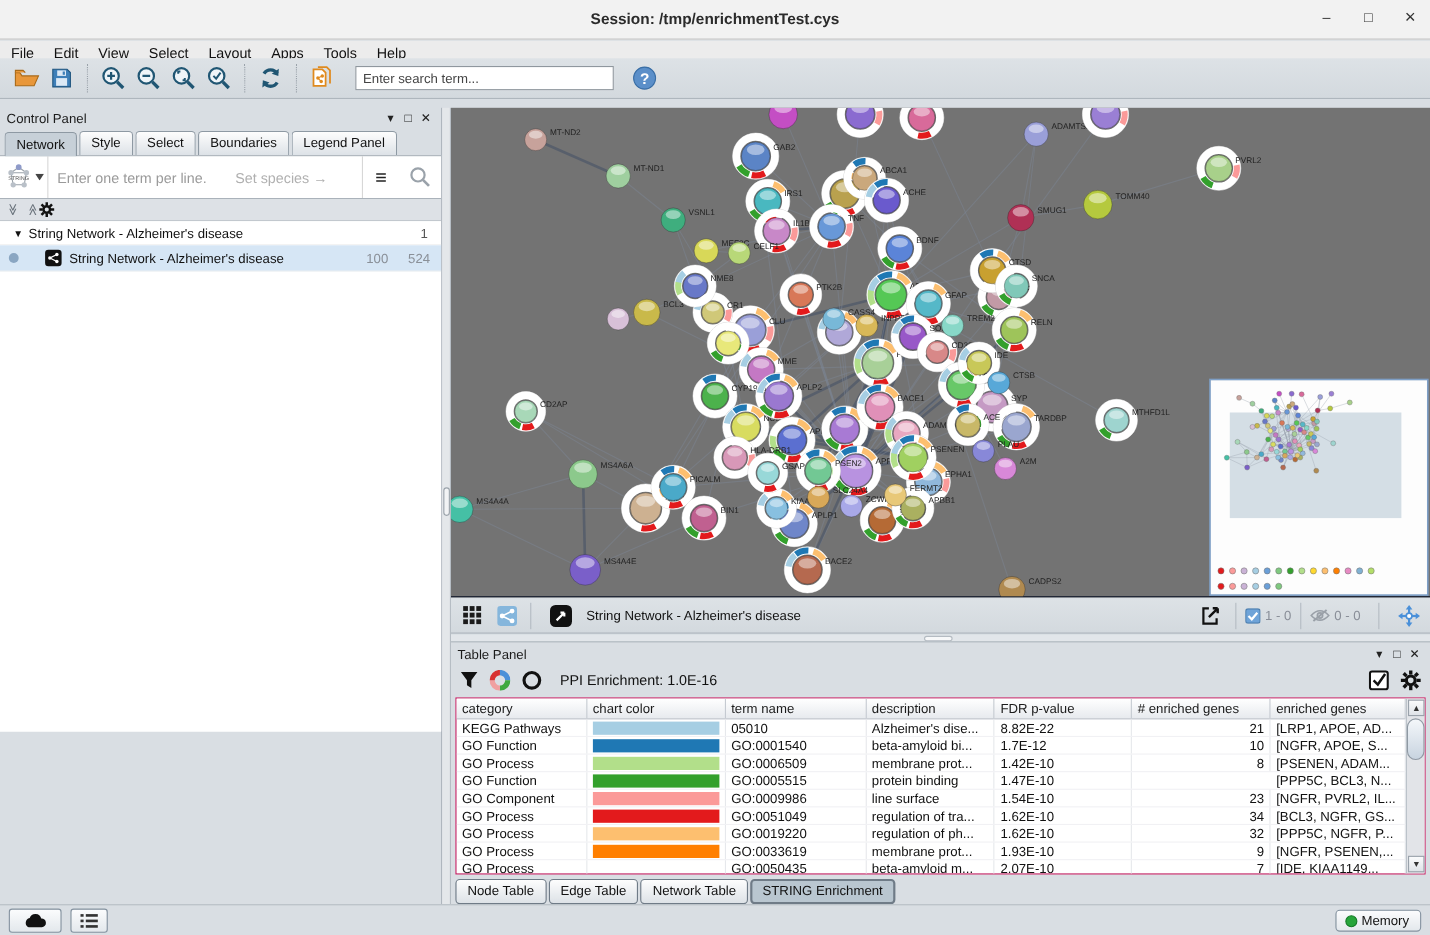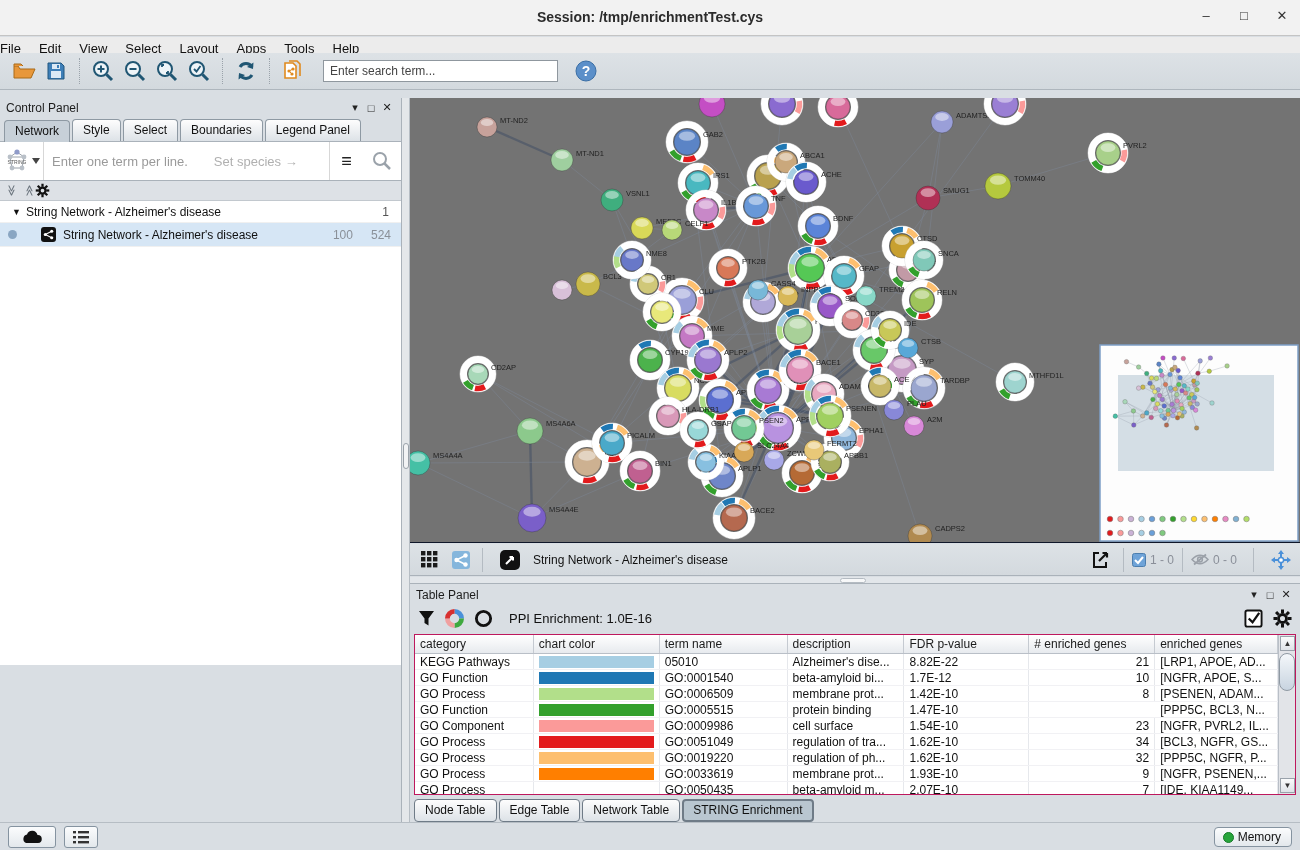--- a/index.html
+++ b/index.html
@@ -6,21 +6,21 @@
   html,body { width:1300px; height:850px; font-family:"Liberation Sans","DejaVu Sans",sans-serif; background:#d9dee3; overflow:hidden; }
   .window { position:relative; width:1300px; height:850px; background:#d9dee3; }
 
   
   .titlebar { position:absolute; left:0; top:0; width:1300px; height:36px; background:#f2f2f2; border-bottom:1px solid #c4c4c4; }
   .titlebar .title { position:absolute; left:0; right:0; top:9px; text-align:center; font-size:14px; font-weight:bold; color:#2b2b2b; }
   .win-controls { position:absolute; right:10px; top:8px; display:flex; gap:22px; color:#333; font-size:13px; }
   .win-controls span { cursor:default; width:16px; text-align:center; }
 
   
-  .menubar { position:absolute; left:0; top:37px; width:1300px; height:24px; background:#ececec; border-bottom:1px solid #cfcfcf; display:flex; align-items:center; gap:18px; font-size:13px; color:#111; }
+  .menubar { position:absolute; left:0; top:37px; width:1300px; height:24px; background:#ececec; border-bottom:1px solid #cfcfcf; display:flex; align-items:center; padding-left:10px; gap:18px; font-size:13px; color:#111; }
 
   
   .toolbar { position:absolute; left:0; top:53px; width:1300px; height:37px; background:linear-gradient(#dde2e6,#d3d9de); border-bottom:1px solid #aeb6bd; display:flex; align-items:center; padding-left:8px; }
   .tbtn { width:32px; height:30px; display:flex; align-items:center; justify-content:center; border-radius:3px; }
   .tsep { width:1px; height:26px; border-left:1px dotted #9aa2aa; margin:0 7px; }
   .searchbox { width:235px; height:22px; border:1px solid #8f979e; background:#fff; font-size:12px; padding:0 6px; color:#333; margin-left:14px; }
   .searchbox::placeholder { color:#444; }
 
   
   .main { position:absolute; left:0; top:98px; width:1300px; height:724px; }
@@ -1519,21 +1519,21 @@
                   <div class="g-cell" style="width: 125px;">1.47E-10</div>
                   <div class="g-cell num" style="width: 126px; margin-top: 44px;">55</div>
                   <div class="g-cell" style="width: 123px;">[PPP5C, BCL3, N...</div>
                 </div>
                 <div class="g-row">
                   <div class="g-cell" style="width: 119px;">GO Component</div>
                   <div class="g-cell" style="width: 126px;">
                     <div class="swatch" style="background: rgb(251, 154, 153);"></div>
                   </div>
                   <div class="g-cell" style="width: 128px;">GO:0009986</div>
-                  <div class="g-cell" style="width: 117px;">cell surface</div>
+                  <div class="g-cell" style="width: 117px;">line surface</div>
                   <div class="g-cell" style="width: 125px;">1.54E-10</div>
                   <div class="g-cell num" style="width: 126px;">23</div>
                   <div class="g-cell" style="width: 123px;">[NGFR, PVRL2, IL...</div>
                 </div>
                 <div class="g-row">
                   <div class="g-cell" style="width: 119px;">GO Process</div>
                   <div class="g-cell" style="width: 126px;">
                     <div class="swatch" style="background: rgb(227, 26, 28);"></div>
                   </div>
                   <div class="g-cell" style="width: 128px;">GO:0051049</div>

